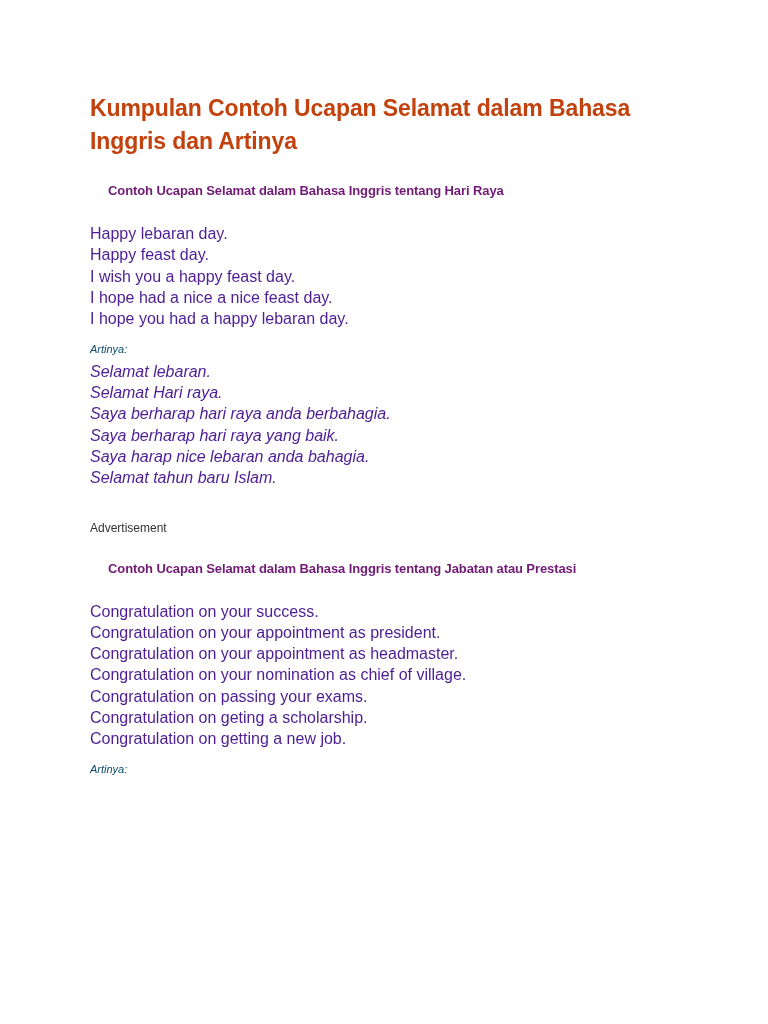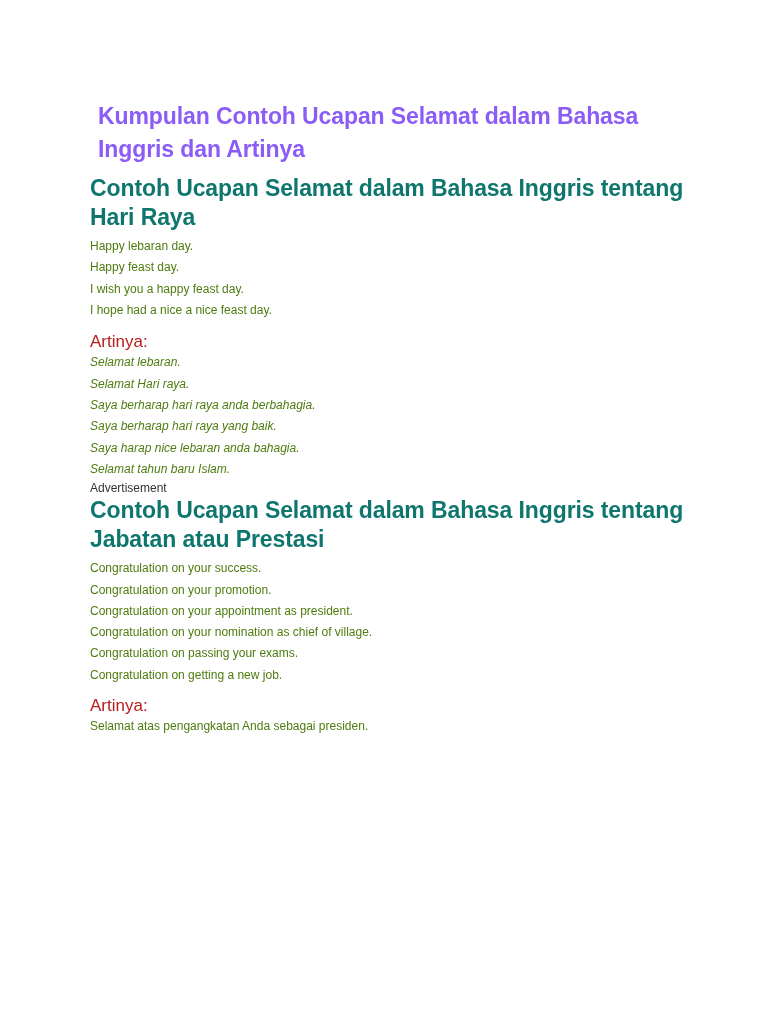--- a/index.html
+++ b/index.html
@@ -19,101 +19,104 @@
       position: absolute;
       left: 90px;
       top: 92px;
       width: 620px;
     }
     h1.title {
       font-family: "Liberation Sans", sans-serif;
       font-size: 23px;
       font-weight: bold;
       line-height: 33px;
-      margin: 8px;
-      color: #8b5cf6;
+      margin: 0;
+      color: #c2410c;
       letter-spacing: -0.1px;
     }
     h2.section-title {
       font-family: "Liberation Sans", sans-serif;
-      font-size: 23px;
+      font-size: 13px;
       font-weight: bold;
       line-height: 29px;
-      margin: 0;
-      color: #0f766e;
+      margin: 18px;
+      color: #701a75;
       letter-spacing: -0.1px;
     }
     .sec1-title { margin-top: 4px; }
     .list {
       margin: 0;
       padding: 0;
       list-style: none;
     }
     .list li {
-      font-size: 12px;
+      font-size: 16px;
       line-height: 21.3px;
-      color: #4d7c0f;
+      color: #4c1d95;
     }
     .list.english { margin-top: 4px; }
     .list.italic li { font-style: italic; }
     .artinya-label {
-      font-size: 17px;
+      font-size: 11px;
       line-height: 21.3px;
-      color: #b91c1c;
+      font-style: italic;
+      color: #0c4a6e;
     }
     .translation-block { margin-top: 10px; }
     .advert {
       font-size: 12px;
       line-height: 16px;
       color: #333333;
+      margin-top: 31px;
     }
     .sec2-title { margin-top: 0px; }
     .translation-block-2 { margin-top: 9px; }
   </style>
 </head>
 <body>
 
 <div class="page">
 
   <h1 class="title">Kumpulan Contoh Ucapan Selamat dalam Bahasa Inggris dan Artinya</h1>
 
   <section>
     <h2 class="section-title sec1-title">Contoh Ucapan Selamat dalam Bahasa Inggris tentang Hari Raya</h2>
     <ul class="list english">
       <li>Happy lebaran day.</li>
       <li>Happy feast day.</li>
       <li>I wish you a happy feast day.</li>
       <li>I hope had a nice a nice feast day.</li>
+      <li>I hope you had a happy lebaran day.</li>
     </ul>
     <div class="translation-block">
       <div class="artinya-label">Artinya:</div>
       <ul class="list italic">
         <li>Selamat lebaran.</li>
         <li>Selamat Hari raya.</li>
         <li>Saya berharap hari raya anda berbahagia.</li>
         <li>Saya berharap hari raya yang baik.</li>
         <li>Saya harap nice lebaran anda bahagia.</li>
         <li>Selamat tahun baru Islam.</li>
       </ul>
     </div>
   </section>
 
   <div class="advert">Advertisement</div>
 
   <section>
     <h2 class="section-title sec2-title">Contoh Ucapan Selamat dalam Bahasa Inggris tentang Jabatan atau Prestasi</h2>
     <ul class="list english">
       <li>Congratulation on your success.</li>
-      <li>Congratulation on your promotion.</li>
       <li>Congratulation on your appointment as president.</li>
+      <li>Congratulation on your appointment as headmaster.</li>
       <li>Congratulation on your nomination as chief of village.</li>
       <li>Congratulation on passing your exams.</li>
+      <li>Congratulation on geting a scholarship.</li>
       <li>Congratulation on getting a new job.</li>
     </ul>
     <div class="translation-block-2">
       <div class="artinya-label">Artinya:</div>
       <ul class="list">
-        <li>Selamat atas pengangkatan Anda sebagai presiden.</li>
       </ul>
     </div>
   </section>
 
 </div>
 
 </body></html>

